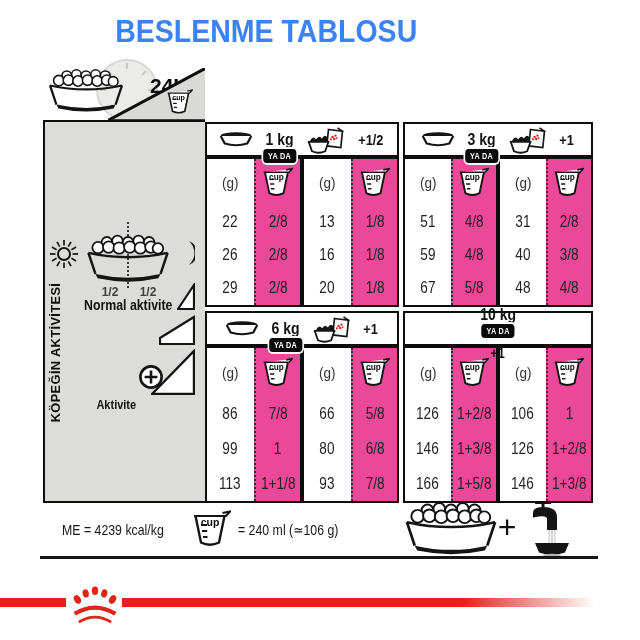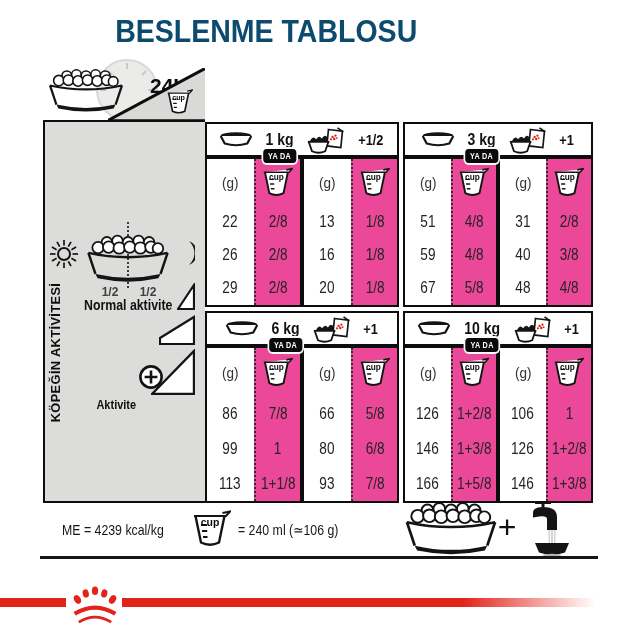--- a/index.html
+++ b/index.html
@@ -4,21 +4,21 @@
 <style>
   html,body{margin:0;padding:0;background:#fff;}
   #stage{position:relative;width:640px;height:640px;background:#ffffff;overflow:hidden;
          font-family:"Liberation Sans",sans-serif;color:#111;}
   .abs{position:absolute;}
   .cxl{display:inline-block;transform:scaleX(.85);transform-origin:left center;white-space:nowrap;}
   .cxr{display:inline-block;transform:scaleX(.88);transform-origin:right center;white-space:nowrap;}
 
   
   #title{left:0;top:14px;width:532px;text-align:center;font-size:31px;font-weight:800;
-         color:#0c4a6e;letter-spacing:0px;}
+         color:#3b82f6;letter-spacing:0px;}
   #title span{display:inline-block;transform:scaleX(.92);}
 
   
   #band{left:205px;top:68px;width:432px;height:54px;background:#d9d9d8;box-sizing:border-box;
         border:2.5px solid #0d0d0d;display:flex;align-items:center;justify-content:center;}
   #band .t{font-size:37px;font-weight:600;color:#0d0d0d;transform:scaleX(.82);white-space:nowrap;}
   #band-tri{left:108px;top:68px;width:97px;height:54px;}
   #tri-beaker{left:167px;top:86px;width:26px;height:32px;}
 
   
@@ -255,21 +255,21 @@
     <svg class="bowl-sm" viewBox="0 0 40 18">
         <use href="#sym-bowl"></use>
       </svg>
     <span class="wlab"><span>6 kg</span>
       <span class="yada">YA DA</span></span>
     <svg class="pouch-sm" viewBox="0 0 50 34">
         <use href="#sym-pouchbowl"></use>
       </svg>
     <span class="extra">+1</span>
   </div>
-  <div class="whead" style="left:403px;top:311px;width:190px;">
+  <div class="whead" style="left:403px;top:311px;width:190px;flex-direction:column;">
     <svg class="bowl-sm" viewBox="0 0 40 18">
         <use href="#sym-bowl"></use>
       </svg>
     <span class="wlab"><span>10 kg</span>
       <span class="yada">YA DA</span></span>
     <svg class="pouch-sm" viewBox="0 0 50 34">
         <use href="#sym-pouchbowl"></use>
       </svg>
     <span class="extra">+1</span>
   </div>

